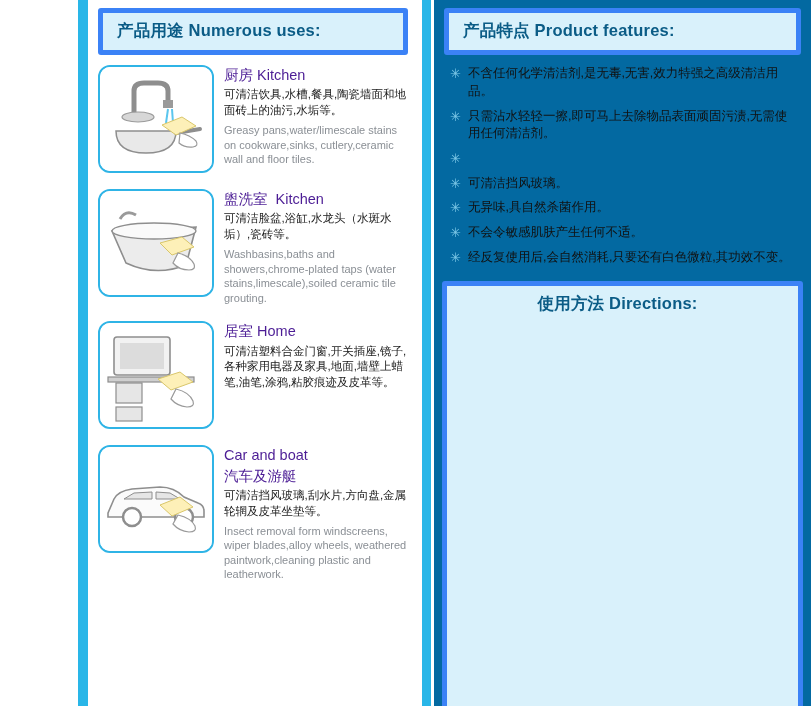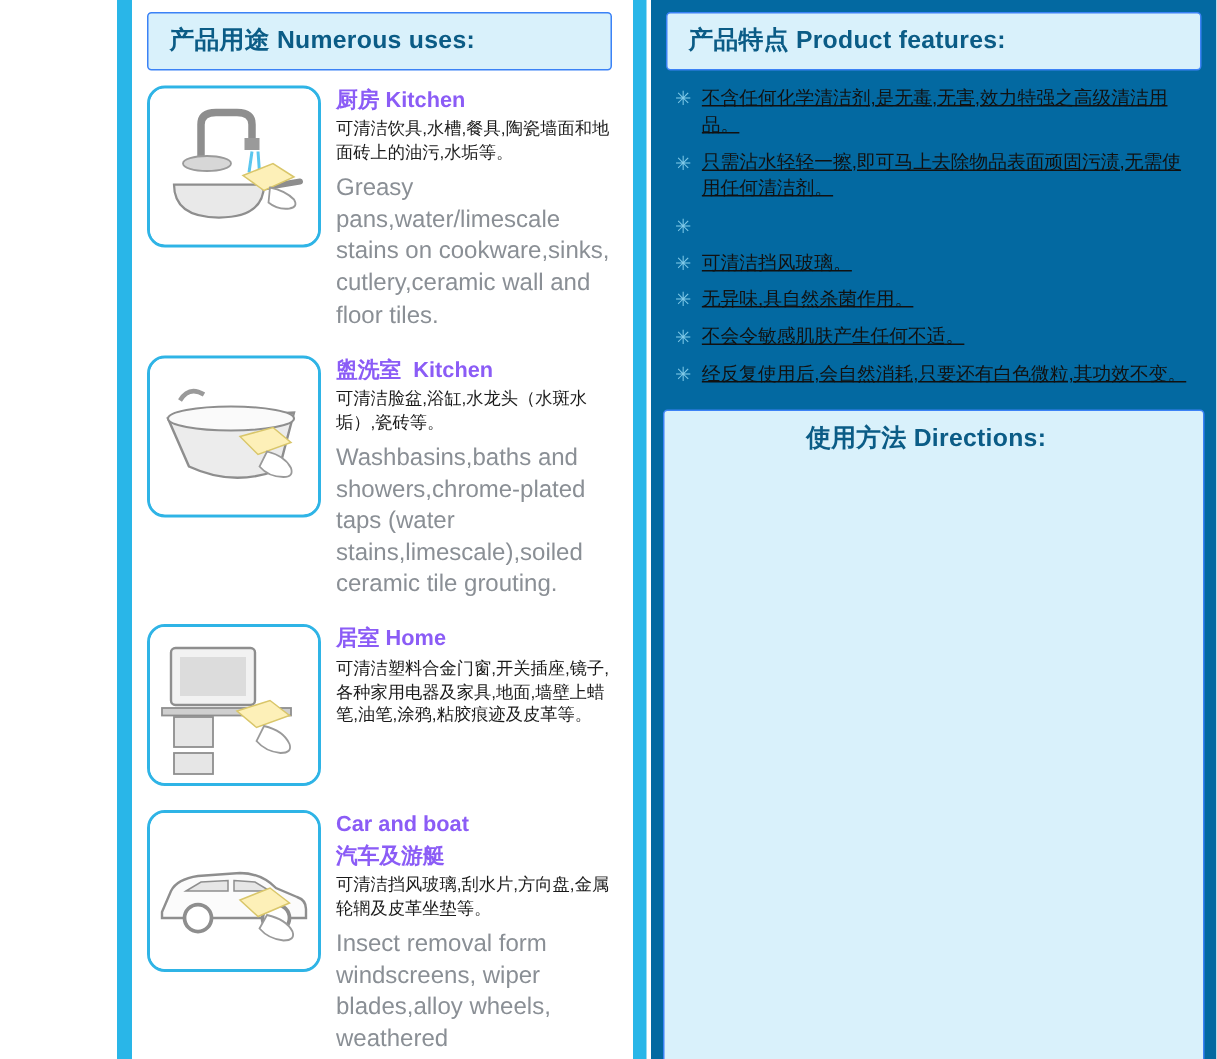--- a/index.html
+++ b/index.html
@@ -61,21 +61,21 @@
   }
   .col-right {
     flex: 1 1 auto;
     background: #0369a1;
     position: relative;
   }
 
   
   .head-bar {
     background: #d9f1fb;
-    border: 1px solid #3b82f6;
+    border: 5px solid #3b82f6;
     border-radius: 3px;
     color: #0b5c86;
     font-size: 16.5px;
     font-weight: bold;
     padding: 7px 10px 8px 14px;
     margin: 8px 10px 10px 10px;
     letter-spacing: 0.2px;
   }
   .head-bar.directions {
     text-align: center;
@@ -99,33 +99,33 @@
     margin-right: 10px;
     position: relative;
     overflow: hidden;
   }
   .use-text {
     flex: 1 1 auto;
     padding-top: 2px;
   }
   .use-title {
     font-size: 14.5px;
-    font-weight: bold;
-    color: #8b5cf6;
+    font-weight: normal;
+    color: #4c1d95;
     line-height: 1.2;
     margin-bottom: 3px;
   }
   .use-cn {
     font-size: 11.5px;
     color: #1a1a1a;
     line-height: 1.38;
     margin-bottom: 4px;
   }
   .use-en {
-    font-size: 16px;
+    font-size: 11px;
     color: #8a8f95;
     line-height: 1.32;
   }
 
   
   .feature-list {
     margin: 0 12px 6px 16px;
   }
   .feature {
     display: flex;
@@ -136,21 +136,20 @@
     color: #7fc9e8;
     font-size: 13px;
     line-height: 1.35;
     margin-right: 7px;
     flex: 0 0 auto;
   }
   .feature .ftxt {
     font-size: 12.5px;
     color: #111111;
     line-height: 1.42;
-    text-decoration: underline;
   }
 
   
   .directions {
     position: relative;
     height: 420px;
     margin: 0 8px;
   }
 </style>
 </head>

